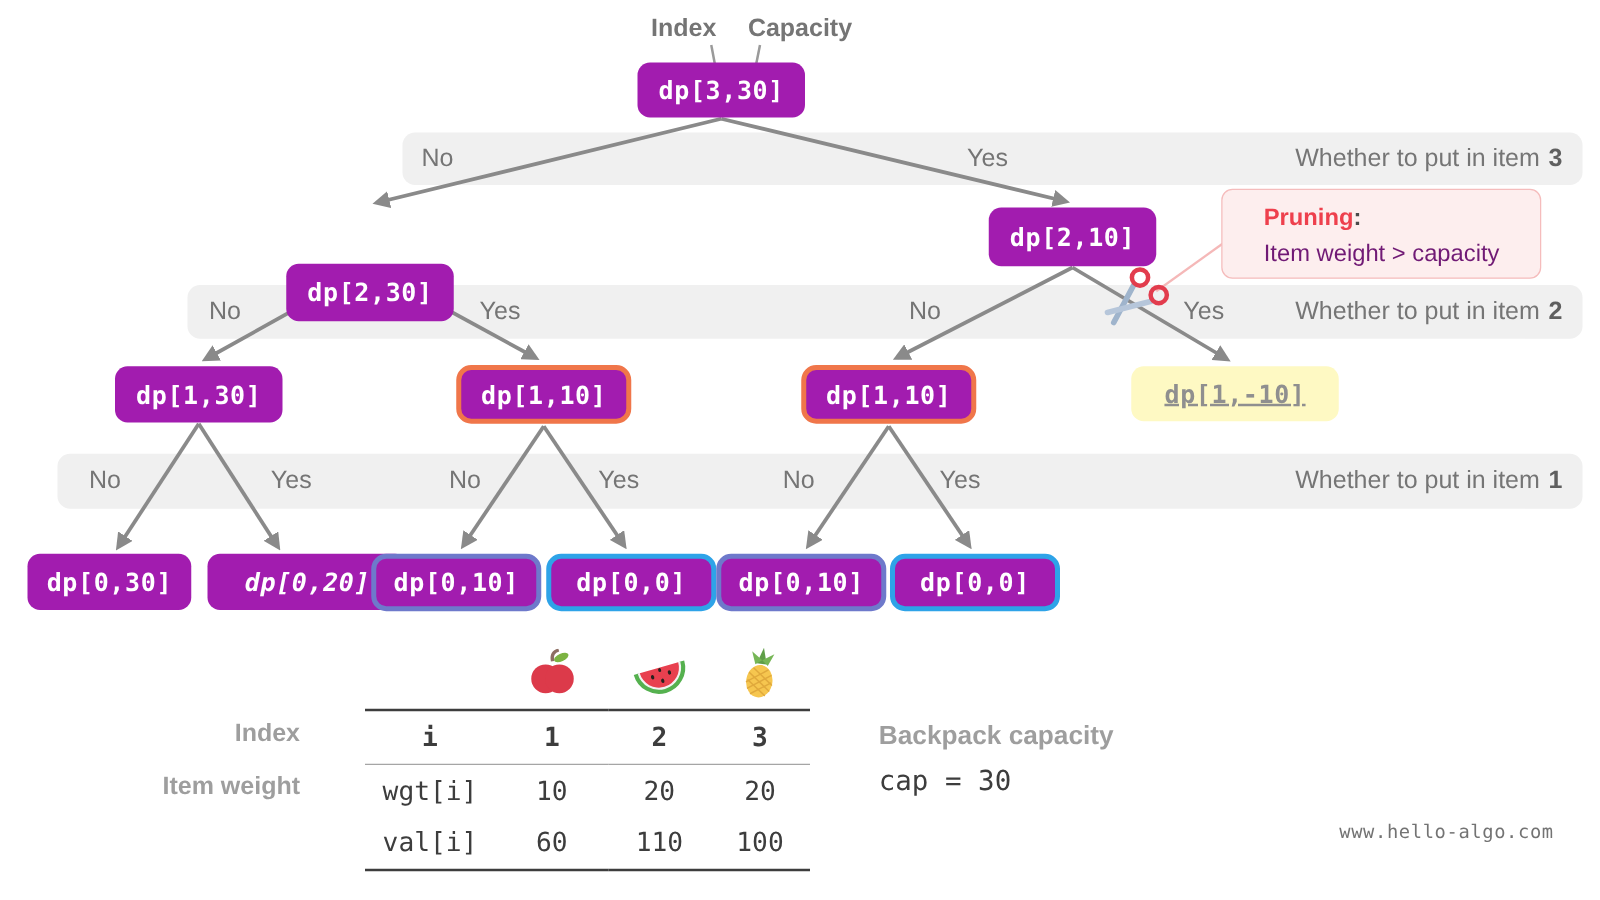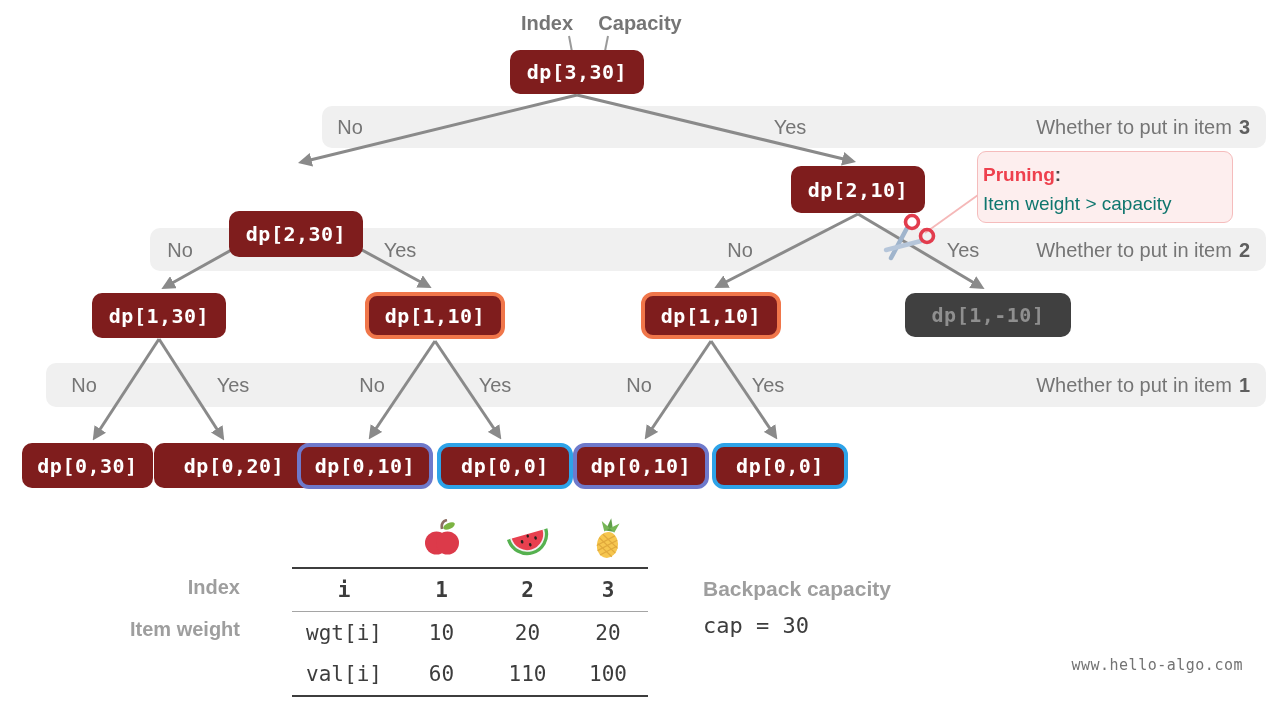--- a/index.html
+++ b/index.html
@@ -2,37 +2,37 @@
 <html><head>
 <meta charset="utf-8">
 <style>
   html,body{margin:0;padding:0;background:#fff;}
   #canvas{position:relative;width:1280px;height:720px;background:#ffffff;overflow:hidden;
           font-family:"Liberation Sans",sans-serif;}
   
   .band{position:absolute;background:#f0f0f0;border-radius:10px;z-index:1;color:#757575;font-size:20px;}
   #edges{position:absolute;left:0;top:0;z-index:2;pointer-events:none;}
   .node{position:absolute;z-index:3;display:flex;align-items:center;justify-content:center;
-        background:#7f1d1d;color:#ffffff;border-radius:10px;
+        background:#a21caf;color:#ffffff;border-radius:10px;
         font-family:"DejaVu Sans Mono",monospace;font-weight:bold;font-size:20px;letter-spacing:.5px;
         box-sizing:border-box;}
   .node.hl-orange{border:4px solid #f0764a;border-radius:12px;}
   .node.hl-purple{border:4px solid #6e79cb;border-radius:12px;}
   .node.hl-blue{border:4px solid #2ea3e8;border-radius:12px;}
-  .node.pruned{background:#404040;color:#8f8f8f;font-weight:bold;}
+  .node.pruned{background:#fef9c3;color:#8f8f8f;font-weight:bold;text-decoration:underline;}
   .band-label{position:absolute;top:50%;transform:translate(-50%,-50%);}
   .band-q{position:absolute;right:16px;top:50%;transform:translateY(-50%);white-space:nowrap;}
   .band-q b{color:#5f5f5f;margin-left:7px;}
   .ptr-label{position:absolute;z-index:3;transform:translateX(-50%);font-weight:bold;font-size:20px;color:#757575;}
   #pruning-box{position:absolute;left:977px;top:151px;width:256px;height:72px;z-index:4;
         background:#fdeeee;border:1.5px solid #f5bcbc;border-radius:9px;box-sizing:border-box;
-        padding:8px 0 0 5px;font-size:19px;line-height:29px;}
+        padding:8px 0 0 33px;font-size:19px;line-height:29px;}
   #pruning-box .ttl{color:#ee404d;font-weight:bold;}
   #pruning-box .colon{color:#4a4a4a;font-weight:bold;}
-  #pruning-box .desc{color:#0f766e;}
+  #pruning-box .desc{color:#701a75;}
   
   #fruit-table{position:absolute;left:292px;top:515px;z-index:2;border-collapse:collapse;table-layout:fixed;
         font-family:"DejaVu Sans Mono",monospace;font-size:21px;color:#3d3d3d;}
   #fruit-table td{text-align:center;vertical-align:middle;padding:0;}
   #fruit-table tr.fruits td{height:52px;}
   #fruit-table tr.idx td{height:42px;border-top:2px solid #3d3d3d;border-bottom:1.5px solid #a5a5a5;font-weight:bold;}
   #fruit-table tr.wgt td{height:41px;}
   #fruit-table tr.val td{height:42px;border-bottom:2px solid #3d3d3d;}
   .caption{position:absolute;z-index:2;width:200px;text-align:right;font-weight:bold;font-size:20px;color:#9e9e9e;}
   #capacity-label{position:absolute;left:703px;top:577px;font-weight:bold;font-size:21px;color:#9e9e9e;z-index:2;}
@@ -108,21 +108,21 @@
   <div class="ptr-label" style="left:640px;top:12px;">Capacity</div>
 
   <div class="node" style="left:510px;top:50px;width:134px;height:44px;">dp[3,30]</div>
   <div class="node" style="left:229px;top:167px;width:134px;height:46px;margin-top:44px;">dp[2,30]</div>
   <div class="node" style="left:791px;top:166px;width:134px;height:47px;">dp[2,10]</div>
   <div class="node" style="left:92px;top:293px;width:134px;height:45px;">dp[1,30]</div>
   <div class="node hl-orange" style="left:365px;top:292px;width:140px;height:47px;">dp[1,10]</div>
   <div class="node hl-orange" style="left:641px;top:292px;width:140px;height:47px;">dp[1,10]</div>
   <div class="node pruned" style="left:905px;top:293px;width:166px;height:44px;">dp[1,-10]</div>
   <div class="node" style="left:22px;top:443px;width:131px;height:45px;">dp[0,30]</div>
-  <div class="node" style="left:154px;top:443px;width:160px;height:45px;">dp[0,20]</div>
+  <div class="node" style="left:166px;top:443px;width:160px;height:45px;font-style:italic;">dp[0,20]</div>
   <div class="node hl-purple" style="left:297px;top:443px;width:136px;height:46px;">dp[0,10]</div>
   <div class="node hl-blue" style="left:437px;top:443px;width:136px;height:46px;">dp[0,0]</div>
   <div class="node hl-purple" style="left:573px;top:443px;width:136px;height:46px;">dp[0,10]</div>
   <div class="node hl-blue" style="left:712px;top:443px;width:136px;height:46px;">dp[0,0]</div>
 
   <div id="pruning-box">
     <div><span class="ttl">Pruning</span><span class="colon">:</span></div>
     <div class="desc">Item weight &gt; capacity</div>
   </div>
 

